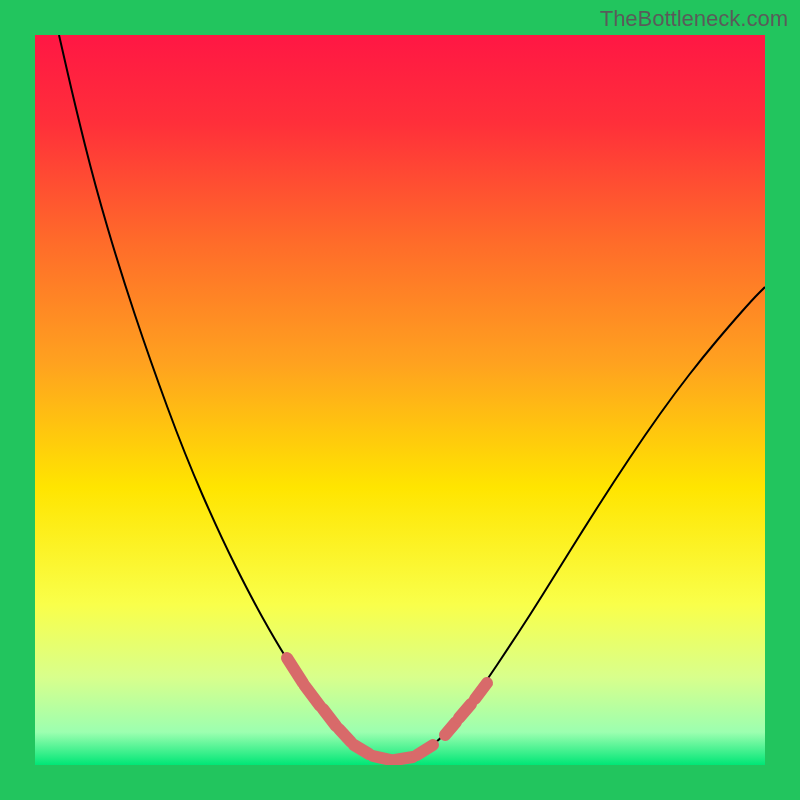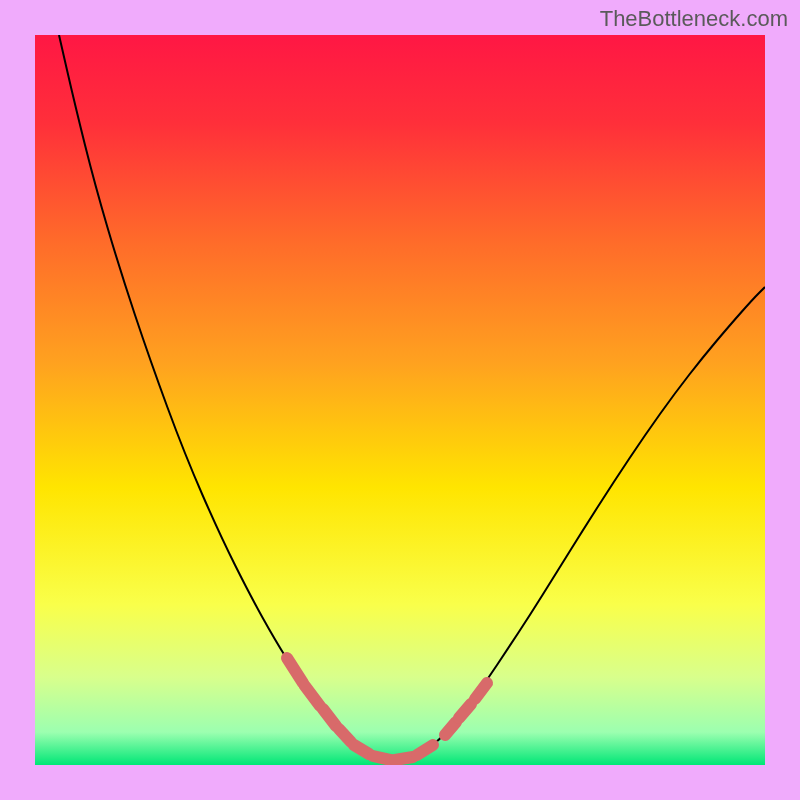--- a/index.html
+++ b/index.html
@@ -7,21 +7,21 @@
     padding: 0;
     background: #000;
     width: 800px;
     height: 800px;
     overflow: hidden;
     font-family: Arial, sans-serif;
   }
   .outer {
     width: 800px;
     height: 800px;
-    background: #f0abfc;
+    background: #22c55e;
     position: relative;
   }
   .plot-area {
     position: absolute;
     left: 35px;
     top: 35px;
     width: 730px;
     height: 730px;
   }
   .watermark {

